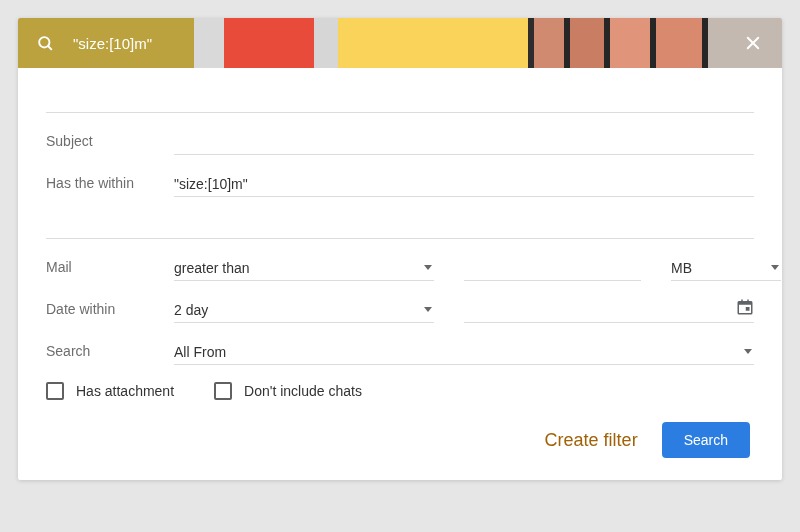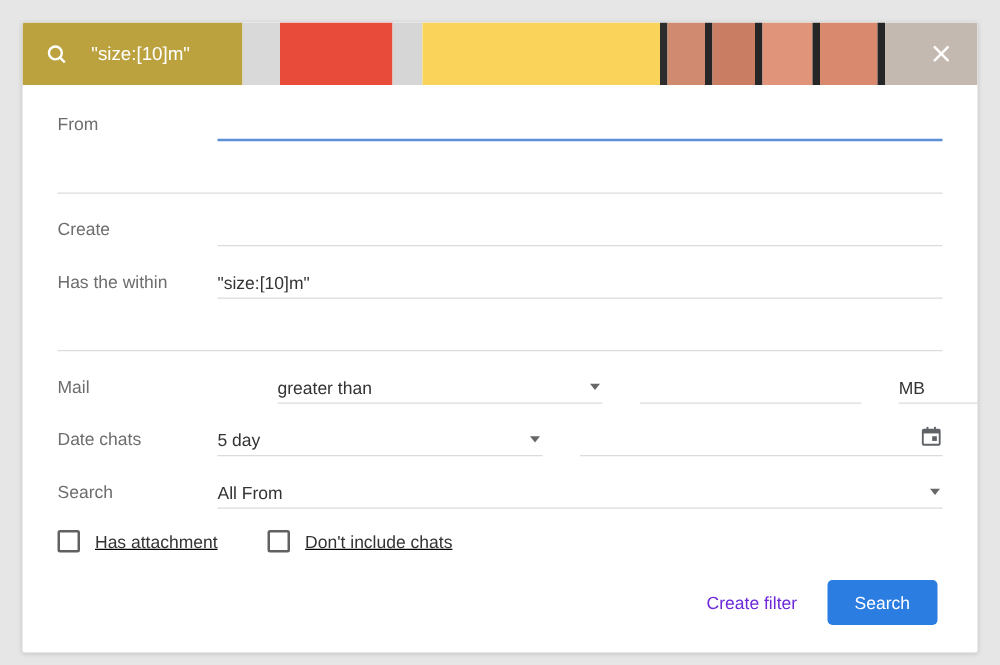--- a/index.html
+++ b/index.html
@@ -88,46 +88,46 @@
     cursor: pointer;
   }
   .caret {
     width: 0; height: 0;
     border-left: 4px solid transparent;
     border-right: 4px solid transparent;
     border-top: 5px solid #676767;
     margin-left: 8px;
   }
   .size-row .field { display:flex; gap:30px; align-items:flex-end; }
-  .size-row .select.first { flex: 0 0 260px; margin-left: 48px; }
+  .size-row .select.first { flex: 0 0 260px; }
   .size-row .spacer-input {
     flex:1; border:none; border-bottom:1px solid #dcdcdc;
     height:24px; background:transparent; outline:none;
   }
   .size-row .select.unit { flex:0 0 110px;align-items:center; }
   .date-row .field { display:flex; gap:30px; align-items:flex-end; }
   .date-row .select.first { flex:0 0 260px; }
   .date-row .date-input {
     flex:1; display:flex; align-items:center;
     border-bottom:1px solid #dcdcdc; height:24px;
   }
   .cal-icon { margin-left:auto; padding-bottom:2px; }
   .search-row .select { flex:1; }
   
-  .check-row { display:flex; gap:40px; padding:10px 0 6px 0; align-items:flex-end;text-decoration:underline; }
+  .check-row { display:flex; gap:40px; padding:10px 0 6px 0; align-items:flex-end; }
   .check { display:flex; align-items:center; gap:12px; font-size:14px; color:#333; cursor:pointer; }
   .box {
     width:18px; height:18px; border:2px solid #616161; border-radius:2px;
   }
   
   .footer {
     display:flex; justify-content:flex-end; align-items:center;
     gap:24px; padding:16px 4px 4px;
   }
-  .link-btn { color:#6d28d9; font-size:14px; cursor:pointer; }
+  .link-btn { color:#a16207; font-size:18px; cursor:pointer; }
   .primary-btn {
     background:#2b7de1; color:#fff; font-size:14px;
     padding:10px 22px; border:none; border-radius:4px; cursor:pointer;
   }
 </style>
 </head>
 <body>
 
 <div class="window">
 
@@ -161,31 +161,27 @@
         <svg width="18" height="18" viewBox="0 0 24 24" stroke="#fff" stroke-width="2.6" stroke-linecap="round">
           <line x1="5" y1="5" x2="19" y2="19"></line>
             <line x1="19" y1="5" x2="5" y2="19"></line>
         </svg>
       </span>
     </div>
   </div>
 
   <div class="form">
 
-    <div class="row">
-      <div class="label">From</div>
-      <div class="field"><input class="text focused" type="text" value="" style=""></div>
-    </div>
 
     <div class="row">
       <div class="field"><input class="text" type="text" value="" style=""></div>
     </div>
 
     <div class="row">
-      <div class="label">Create</div>
+      <div class="label">Subject</div>
       <div class="field"><input class="text" type="text" value="" style=""></div>
     </div>
 
     <div class="row">
       <div class="label">Has the within</div>
       <div class="field"><input class="text" type="text" value="&quot;size:[10]m&quot;" style=""></div>
     </div>
 
     <div class="row">
       <div class="field"><input class="text" type="text" value="" style=""></div>
@@ -200,24 +196,24 @@
         </div>
         <input class="spacer-input" type="text" value="" style="">
         <div class="select unit">
           <span>MB</span>
           <span class="caret"></span>
         </div>
       </div>
     </div>
 
     <div class="row date-row">
-      <div class="label">Date chats</div>
+      <div class="label">Date within</div>
       <div class="field">
         <div class="select first">
-          <span>5 day</span>
+          <span>2 day</span>
           <span class="caret"></span>
         </div>
         <div class="date-input">
           <span class="cal-icon">
             <svg width="18" height="18" viewBox="0 0 24 24" fill="#5f6368">
               <rect x="3" y="5" width="18" height="16" rx="1" fill="none" stroke="#5f6368" stroke-width="2"></rect>
               <rect x="3" y="5" width="18" height="4" fill="#5f6368"></rect>
               <rect x="7" y="2" width="2" height="5" fill="#5f6368"></rect>
               <rect x="15" y="2" width="2" height="5" fill="#5f6368"></rect>
               <rect x="13" y="12" width="5" height="5" fill="#5f6368"></rect>

